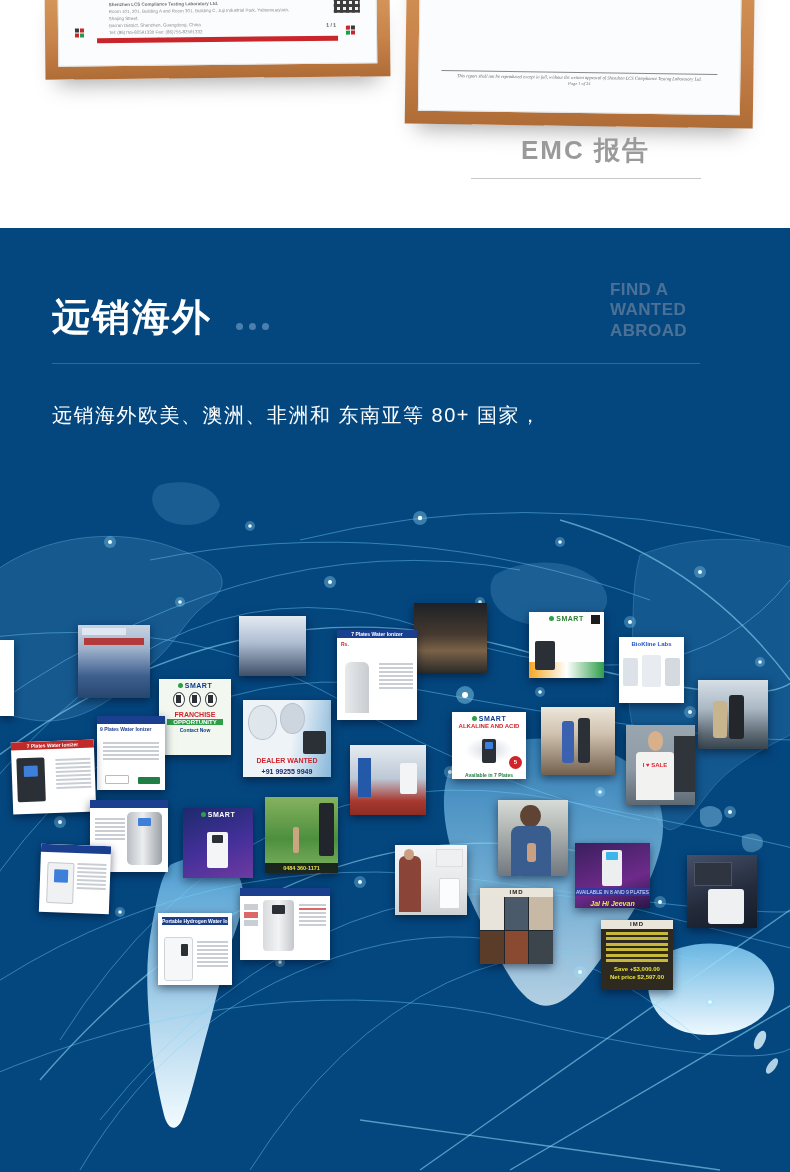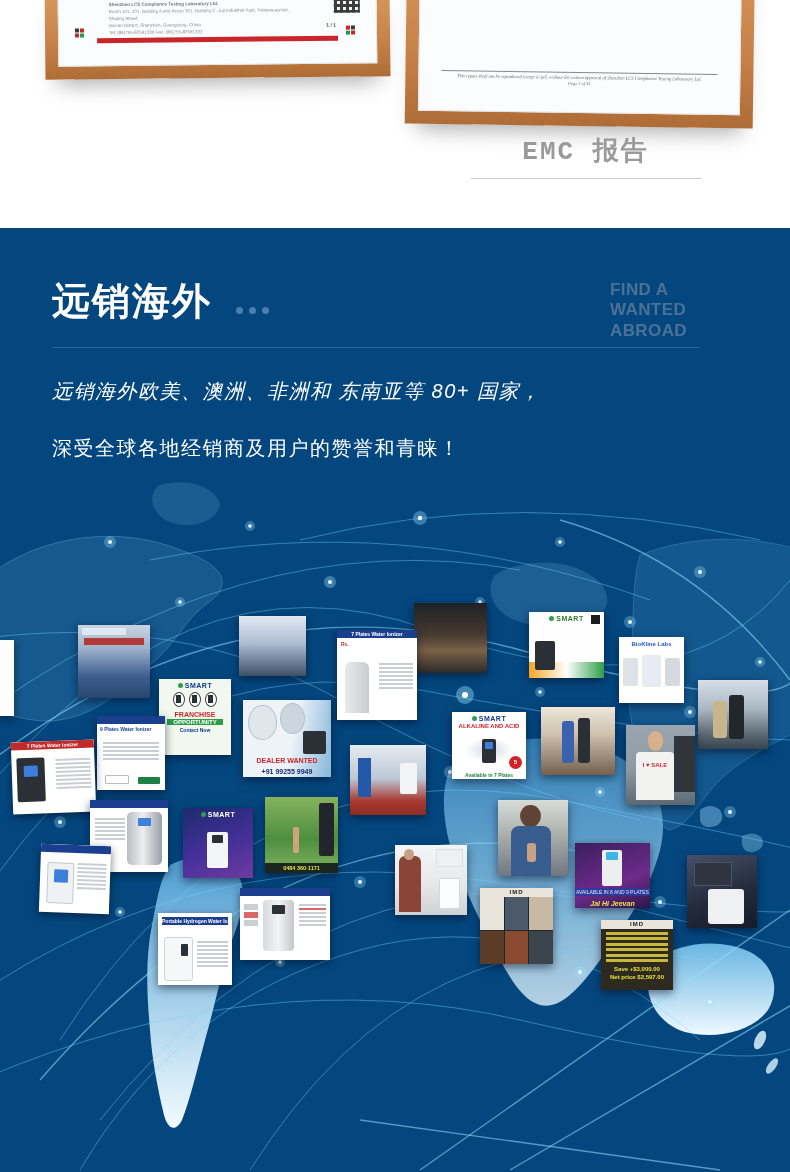--- a/index.html
+++ b/index.html
@@ -21,33 +21,33 @@
   .sq-cluster{position:absolute;top:40px;width:14px;height:9px;display:grid;grid-template-columns:4px 4px;grid-gap:1px;}
   .sq-cluster.l{left:16px;} .sq-cluster.r{right:16px;}
   .sq{width:4px;height:4px;}
   .sq.dark{background:#3a3a3a;} .sq.red{background:#c9262c;} .sq.green{background:#1e9e4a;}
   .redbar{position:absolute;left:38px;right:38px;top:50px;height:5px;background:#c9262c;}
   .disclaimer{position:absolute;left:7%;right:7%;bottom:24px;text-align:center;font-family:"Liberation Serif","DejaVu Serif",serif;font-style:italic;font-size:4.6px;color:#666;border-top:1px solid #888;padding-top:2px;line-height:1.5;}
   .disc-page{display:block;font-size:4.4px;color:#777;}
   .cert-caption{position:absolute;text-align:center;font-weight:bold;color:#9a9a9a;font-size:26px;letter-spacing:2px;}
   .cert-caption .cap-underline{display:block;height:1px;background:#c9c9c9;margin:10px auto 0 auto;}
   .cap-ce{left:62px;top:92px;width:300px;}
-  .cap-emc{left:428px;top:133px;width:315px;font-family:Liberation Mono, monospace;}
+  .cap-emc{left:428px;top:133px;width:315px;}
 
   
   .abroad{position:absolute;top:228px;left:0;width:790px;height:944px;background:#04477f;overflow:hidden;}
   .abroad-head{position:relative;padding:0 52px;height:252px;box-sizing:border-box;}
-  .abroad-title-row{position:relative;padding-top:48px;}
+  .abroad-title-row{position:relative;padding-top:64px;}
   .abroad-title{display:inline-block;font-size:38px;font-weight:bold;color:#ffffff;letter-spacing:2px;margin:0;}
   .title-dots{display:inline-block;margin-left:14px;}
   .title-dots i{display:inline-block;width:7px;height:7px;border-radius:50%;background:#4d7fae;margin-left:6px;}
   .en-tagline{position:absolute;right:0;top:52px;width:128px;font-size:17px;font-weight:bold;color:#4c7196;line-height:1.2;letter-spacing:.4px;}
   .head-divider{margin-top:20px;width:648px;height:1px;background:rgba(130,170,205,.35);}
   .abroad-desc{margin:0;color:#ffffff;font-size:20px;letter-spacing:1.5px;font-weight:500;}
-  .desc1{margin-top:30px;font-style:italic;} .desc2{margin-top:30px;}
+  .desc1{margin-top:38px;} .desc2{margin-top:30px;}
 
   
   .worldmap{position:absolute;top:252px;left:0;width:790px;height:692px;}
   .map-svg{position:absolute;left:0;top:0;}
 
   
   .ph{position:absolute;overflow:hidden;box-shadow:0 3px 9px rgba(0,10,30,.55);background:#dfe5ec;}
   .t5{font-size:5px;} .t6{font-size:6px;} .t7{font-size:7px;}
   .sheet-band{height:8px;line-height:8px;color:#fff;font-size:5px;font-weight:bold;text-align:center;white-space:nowrap;overflow:hidden;}
   .band-blue{background:#1b3f8f;} .band-red{background:#c22a2a;}
@@ -124,21 +124,20 @@
 
   <section class="abroad">
     <div class="abroad-head">
       <div class="abroad-title-row">
         <h1 class="abroad-title">远销海外</h1>
         <span class="title-dots"><i></i><i></i><i></i></span>
         <div class="en-tagline">FIND A WANTED ABROAD</div>
       </div>
       <div class="head-divider"></div>
       <p class="abroad-desc desc1">远销海外欧美、澳洲、非洲和 东南亚等 80+ 国家，</p>
-      <p class="abroad-desc desc2">深受全球各地经销商及用户的赞誉和青睐！</p>
     </div>
 
     <div class="worldmap">
 
       <svg class="map-svg" width="790" height="692" viewBox="0 0 790 692">
         <defs>
           <linearGradient id="gSA" x1="0" y1="0" x2="0" y2="1">
             <stop offset="0" stop-color="#4e9ed2"></stop>
               <stop offset="1" stop-color="#f2fbff"></stop>
           </linearGradient>

